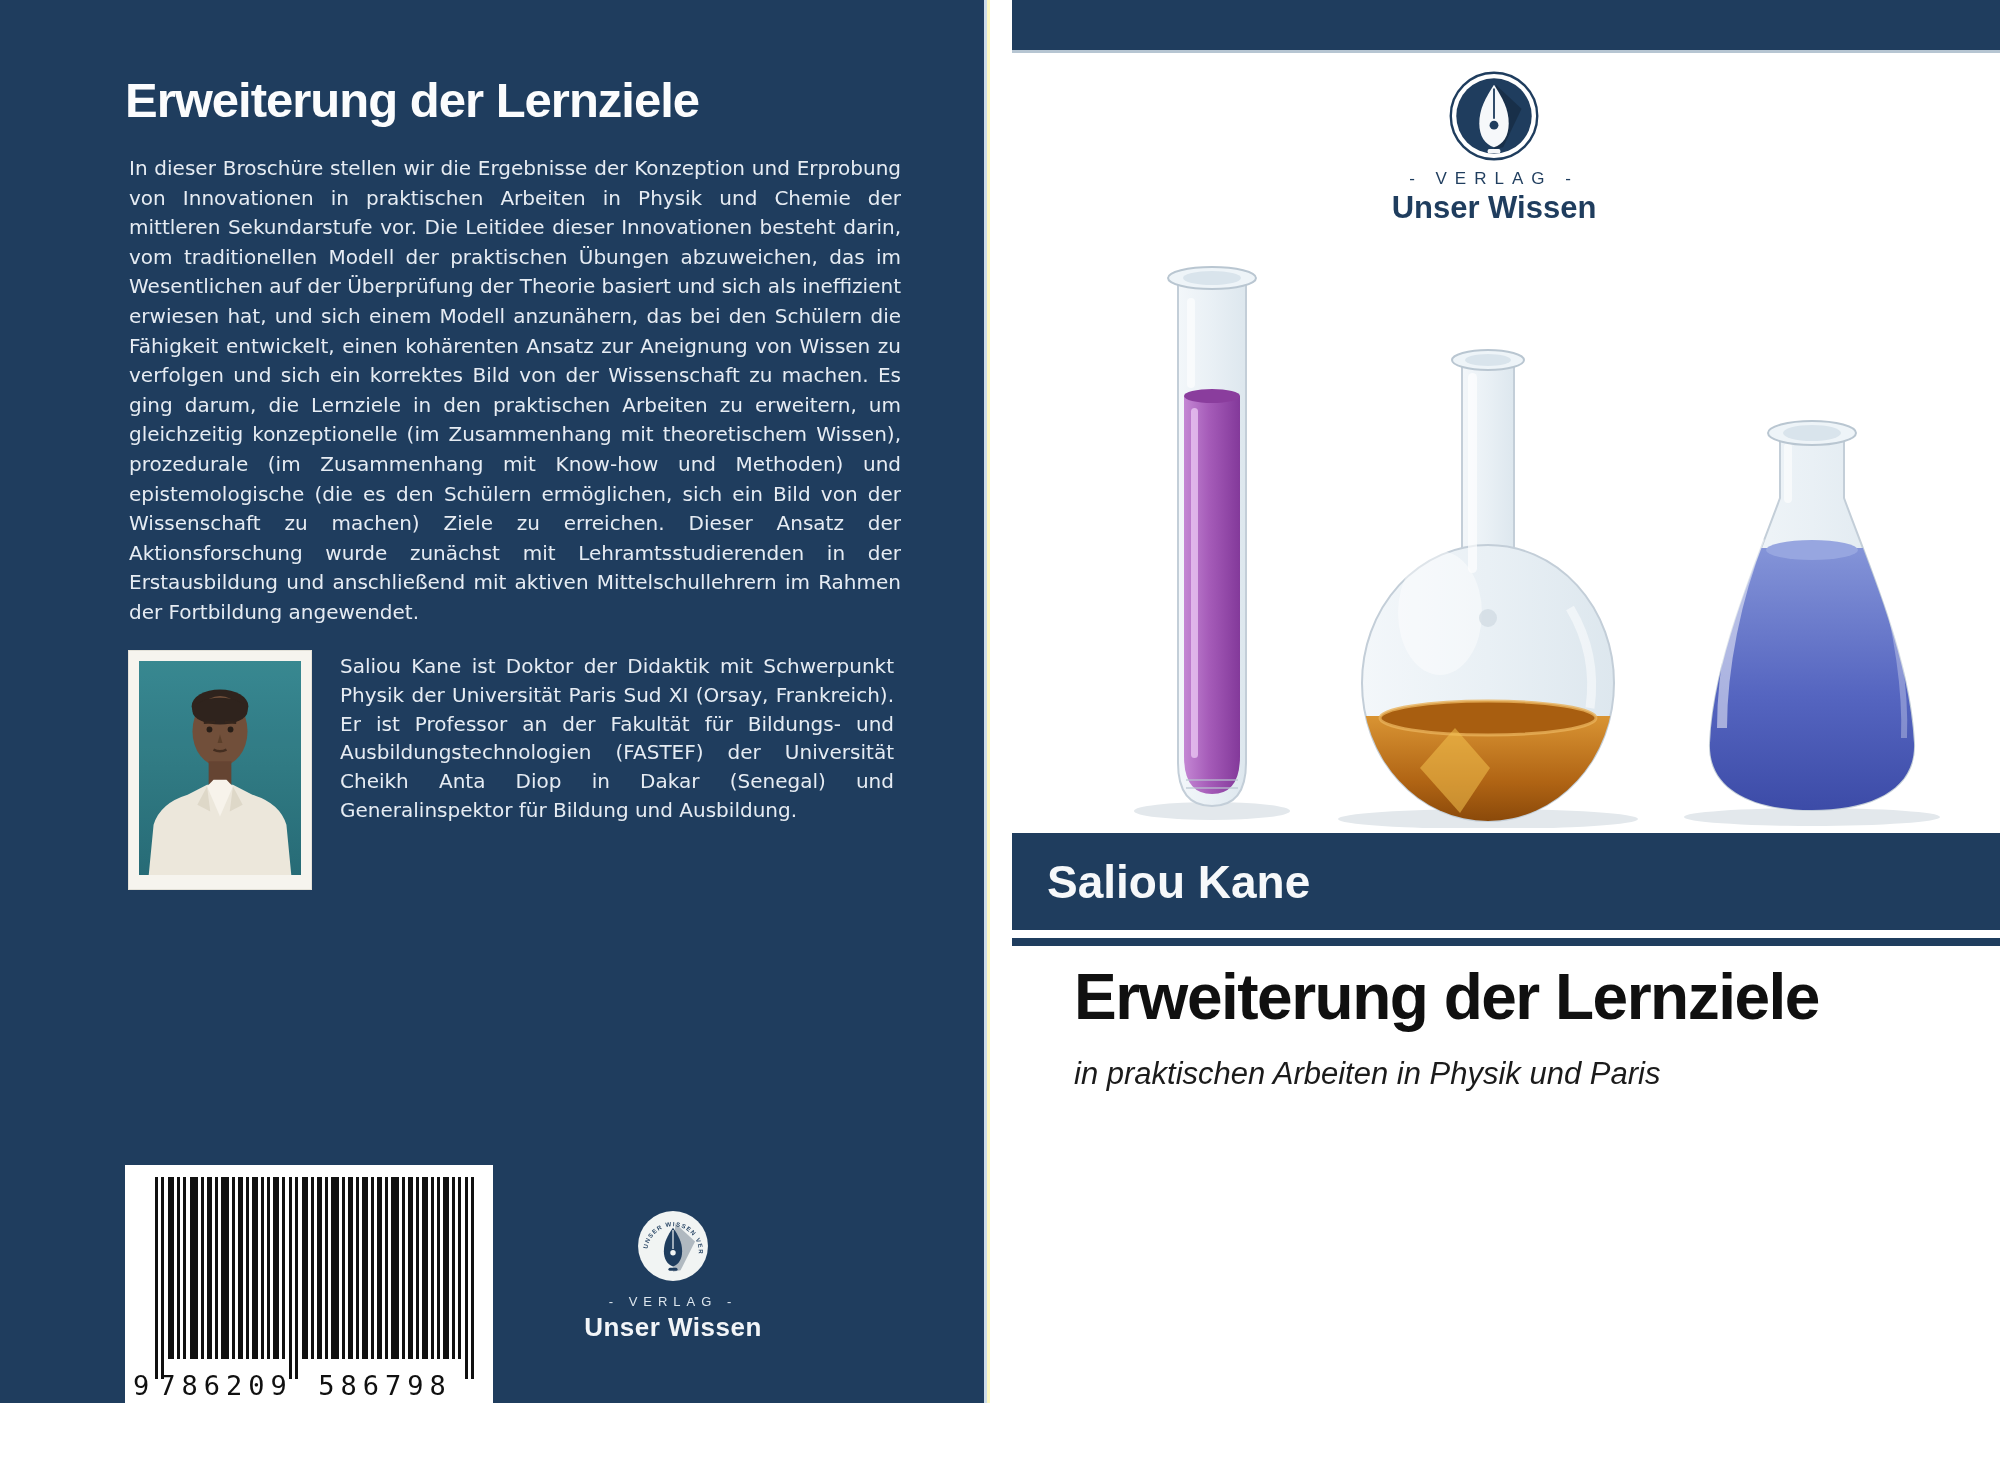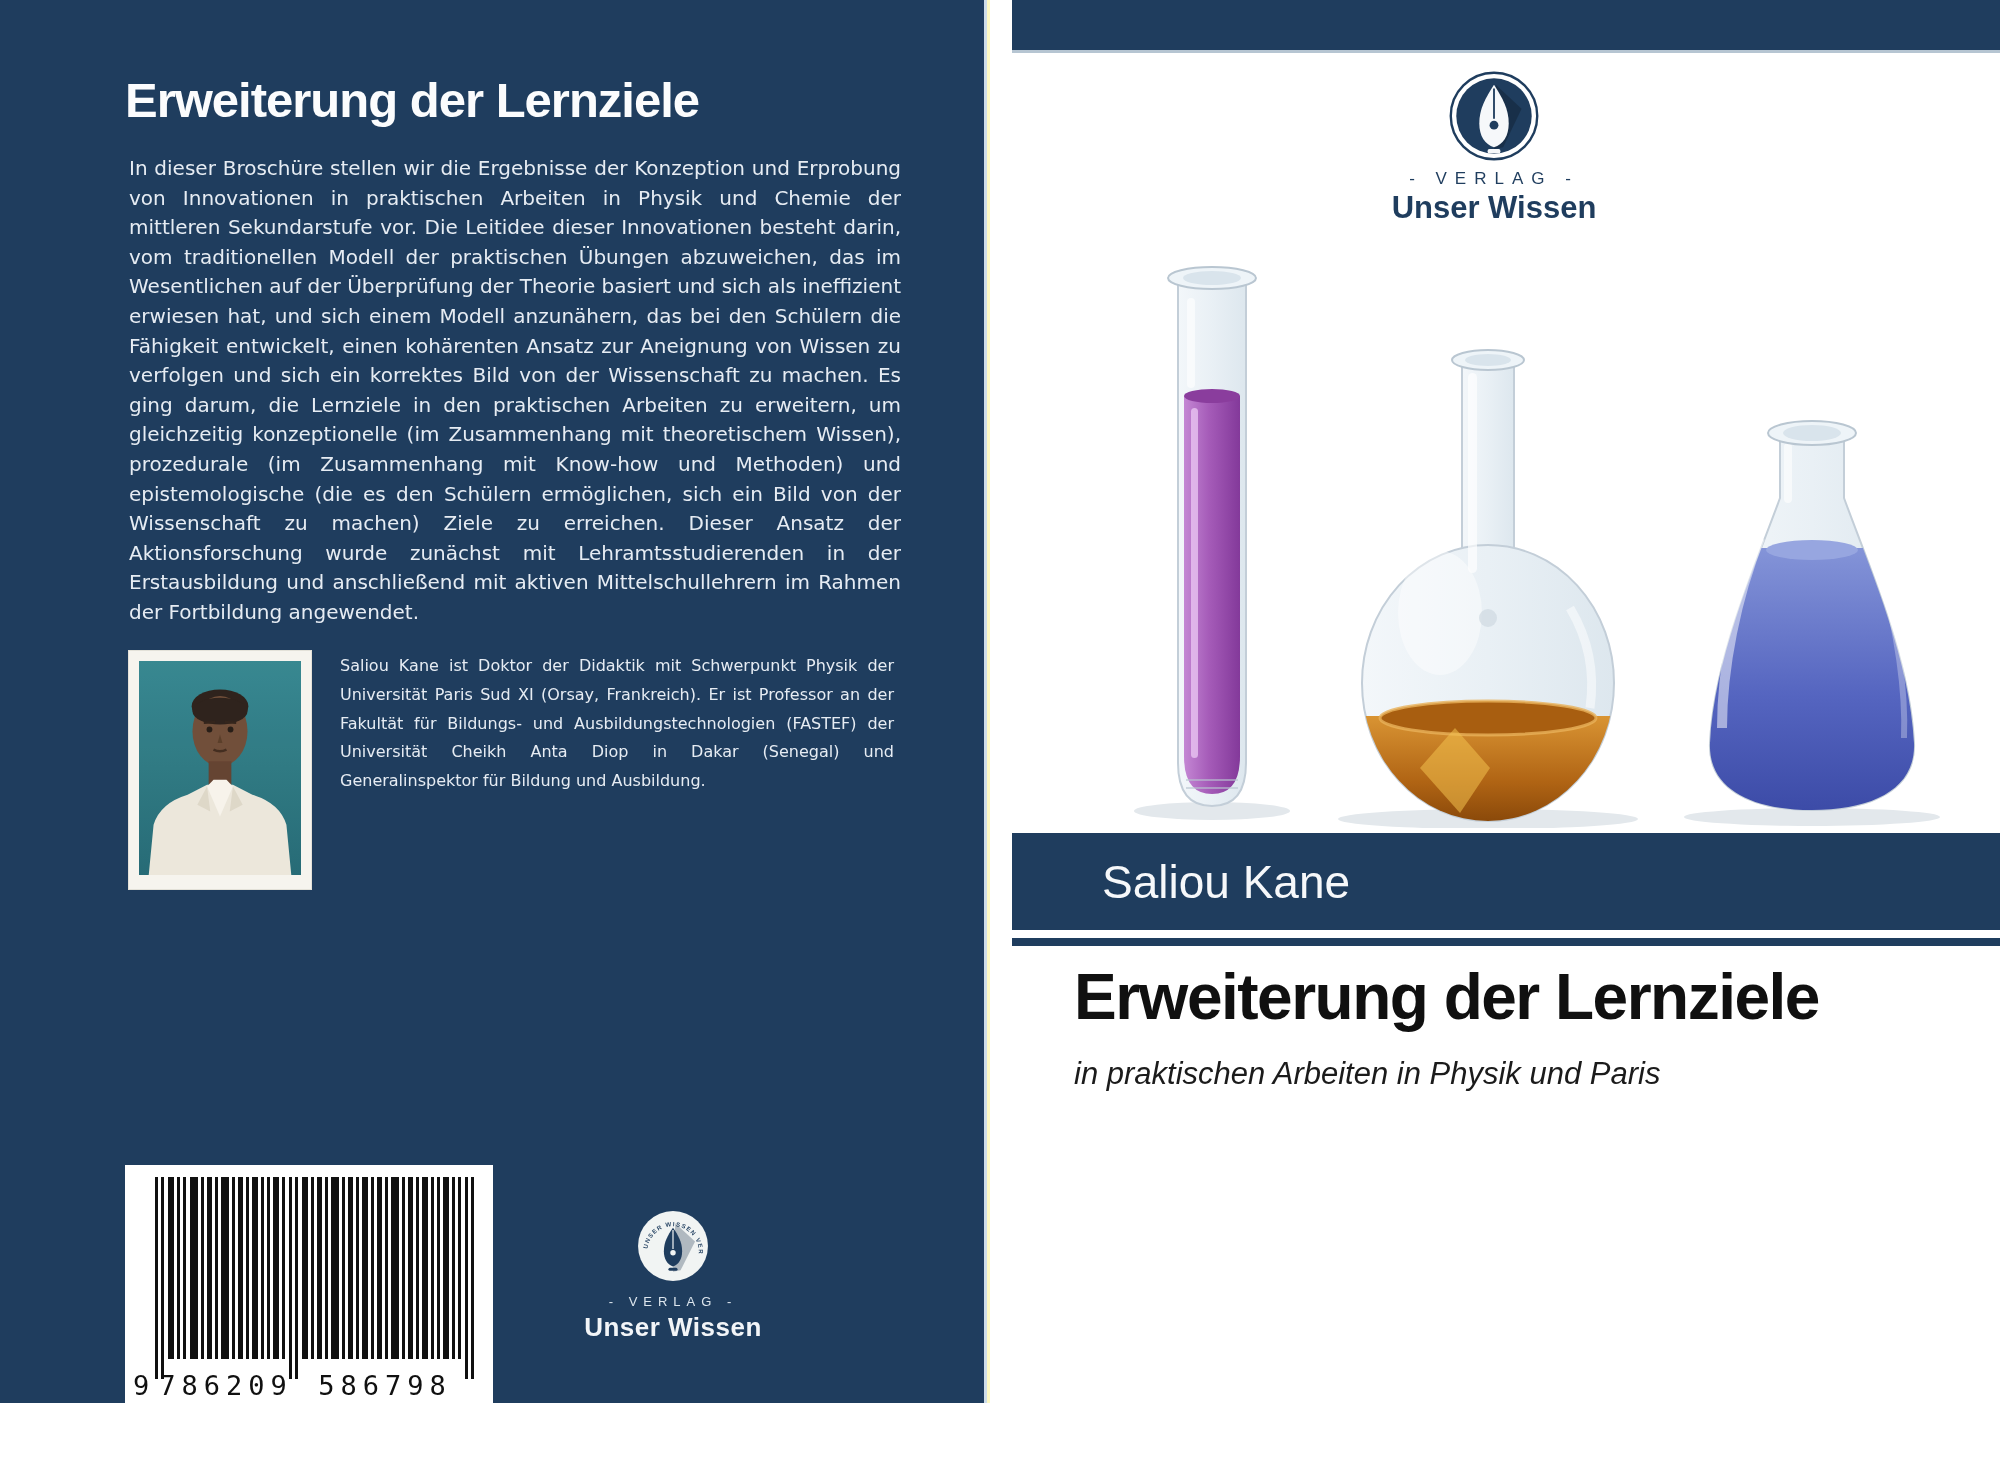--- a/index.html
+++ b/index.html
@@ -13,21 +13,21 @@
         color:#fbfcfd;letter-spacing:-1px;white-space:nowrap;}
   .desc{position:absolute;left:125px;top:150px;width:772px;margin:4px;
         font-family:"DejaVu Sans","Liberation Sans",sans-serif;
         font-size:20px;line-height:29.6px;color:#e6ecf3;text-align:justify;}
   .photo-frame{position:absolute;left:128px;top:650px;width:184px;height:240px;
         background:#f6f4ee;box-sizing:border-box;padding:11px 11px 15px 11px;
         box-shadow:0 0 0 1px #e3e1d8 inset;}
   .photo-frame svg{width:100%;height:100%;display:block;}
   .bio{position:absolute;left:340px;top:652px;width:554px;margin:0;
         font-family:"DejaVu Sans","Liberation Sans",sans-serif;
-        font-size:16px;line-height:28.8px;color:#e6ecf3;text-align:justify;}
+        font-size:20px;line-height:28.8px;color:#e6ecf3;text-align:justify;}
   .barcode{position:absolute;left:125px;top:1165px;width:368px;height:242px;background:#ffffff;}
   .barcode svg{width:100%;height:100%;display:block;}
   .barcode text{font-family:"DejaVu Sans Mono","Liberation Mono",monospace;fill:#101010;}
 
   .back-logo{position:absolute;left:553px;top:1208px;width:240px;text-align:center;}
   .emblem-back{width:76px;height:76px;display:inline-block;}
   .back-logo .verlag-line{font-size:13px;letter-spacing:6px;color:#dde6ee;margin-top:6px;white-space:nowrap;}
   .back-logo .publisher-name{font-size:26px;font-weight:bold;color:#f2f5f8;margin-top:3px;letter-spacing:.5px;white-space:nowrap;}
 
   
@@ -37,21 +37,21 @@
   .front-logo{position:absolute;left:374px;top:70px;width:260px;text-align:center;}
   .emblem-front{width:92px;height:92px;display:inline-block;}
   .front-logo .verlag-line{font-size:17px;letter-spacing:8px;color:#1f3d5e;margin-top:3px;white-space:nowrap;}
   .front-logo .publisher-name{font-size:31px;font-weight:bold;color:#1f3d5e;margin-top:1px;white-space:nowrap;}
 
   .flasks{position:absolute;left:70px;top:228px;width:940px;height:600px;}
   .flasks svg{width:100%;height:100%;display:block;}
 
   .author-band{position:absolute;left:22px;right:0;top:833px;height:97px;background:#1f3d5e;
         display:flex;align-items:center;}
-  .author-band .author-name{margin-left:90px;font-size:46px;font-weight:normal;color:#f6f8fa;white-space:nowrap;}
+  .author-band .author-name{margin-left:35px;font-size:46px;font-weight:bold;color:#f6f8fa;white-space:nowrap;}
   .front-rule{position:absolute;left:22px;right:0;top:938px;height:8px;background:#1f3d5e;}
   .front-title{position:absolute;left:84px;top:960px;margin:0;width:916px;
         font-size:64px;font-weight:bold;color:#101010;letter-spacing:-1.5px;white-space:nowrap;}
   .front-subtitle{position:absolute;left:84px;top:1056px;margin:0;
         font-size:31px;font-style:italic;color:#1b1b1b;white-space:nowrap;}
 </style>
 </head>
 <body>
 
 <div class="page">

